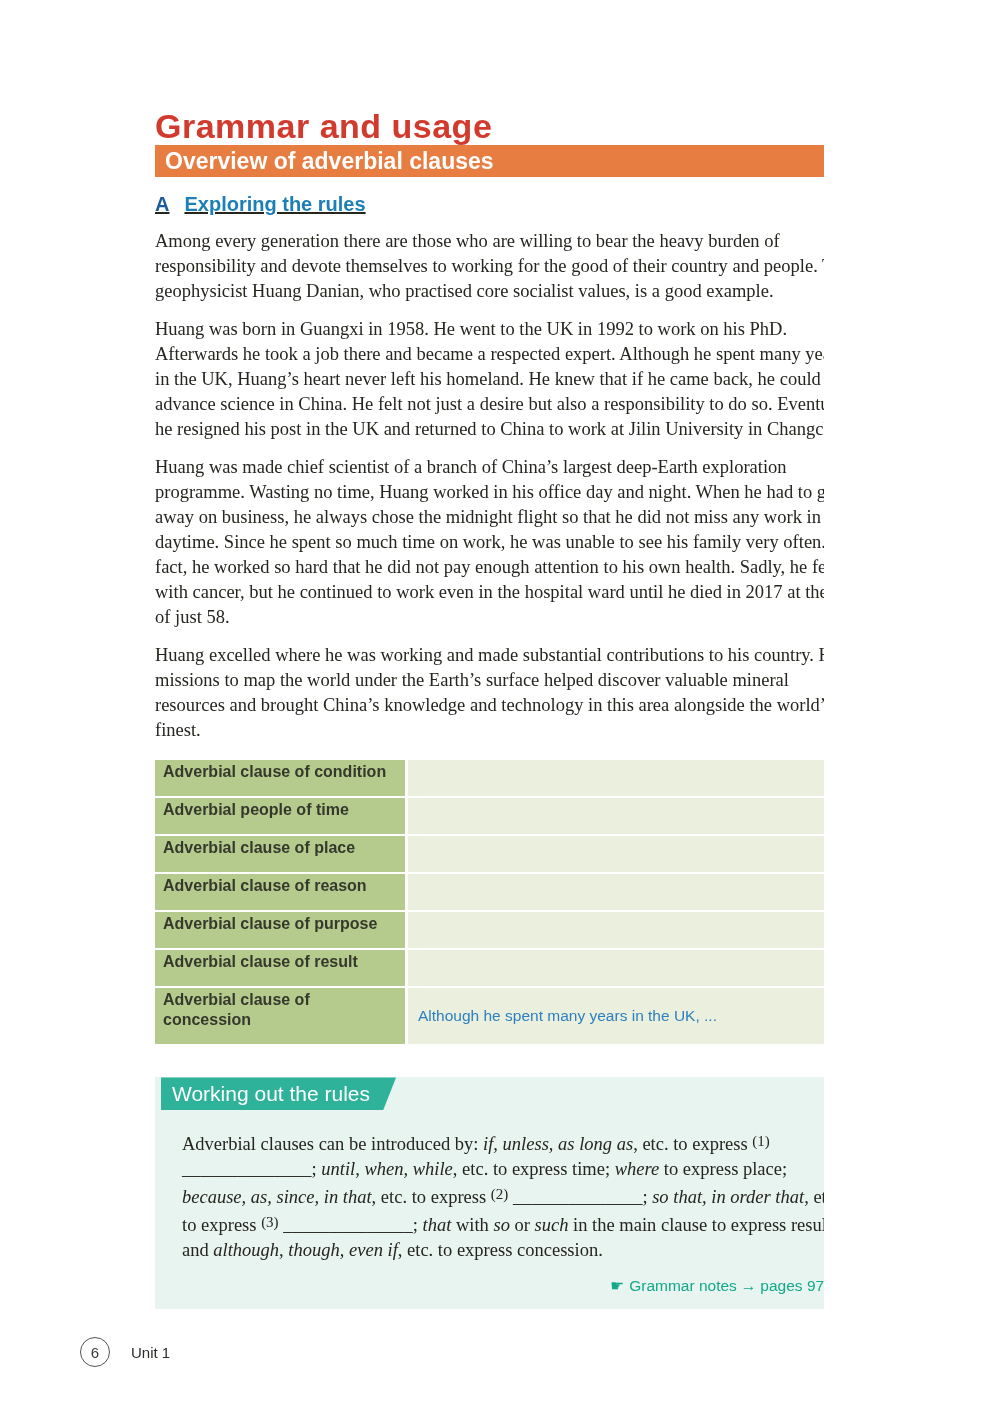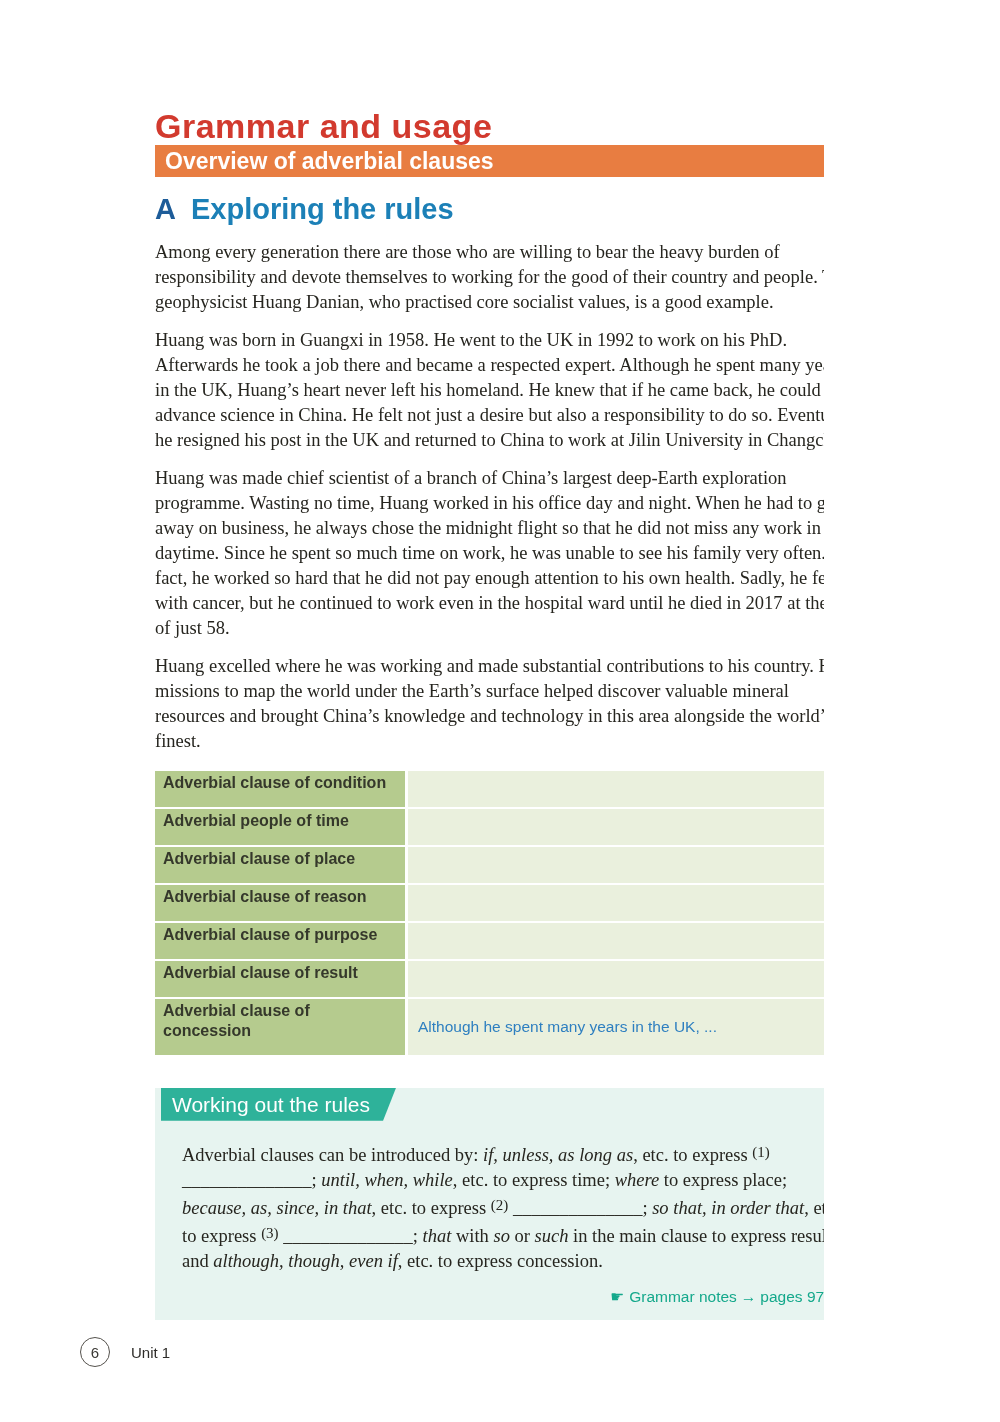--- a/index.html
+++ b/index.html
@@ -35,22 +35,23 @@
     font-size: 23px;
     line-height: 32px;
     height: 32px;
     padding-left: 10px;
     box-sizing: border-box;
   }
   h2.subhead {
     margin: 16px 0 0 0;
     font-family: "Liberation Sans", sans-serif;
     font-weight: bold;
-    font-size: 29px;
+    font-size: 20px;
     line-height: 1.15;
+    text-decoration: underline;
   }
   h2.subhead .letter { color: #1d5c99; margin-right: 15px; }
   h2.subhead .subtitle { color: #1c80b7; }
   p.intro {
     margin: 14px 10px 0 0;
     font-family: "Liberation Sans", sans-serif;
     font-style: italic;
     font-size: 17px;
     line-height: 24px;
     color: #2e2d29;

